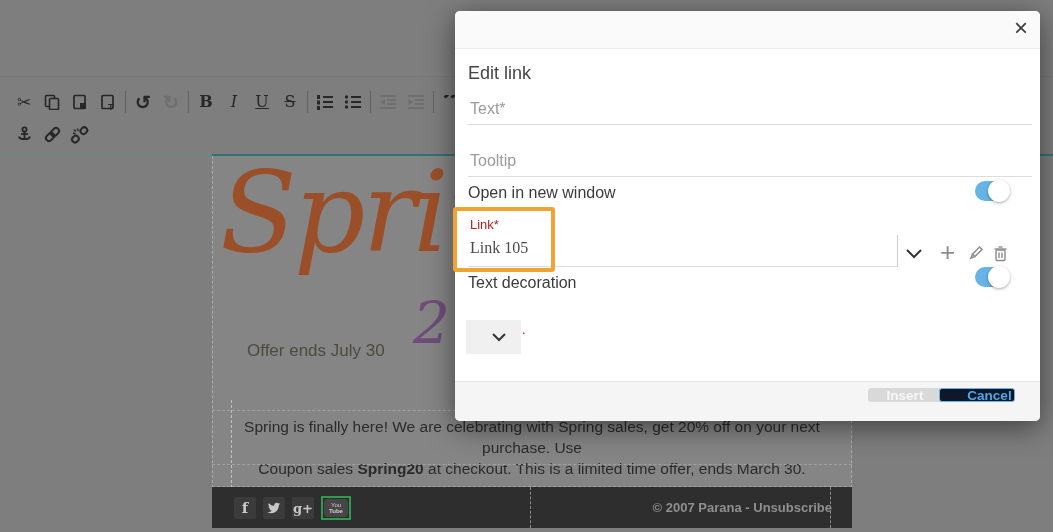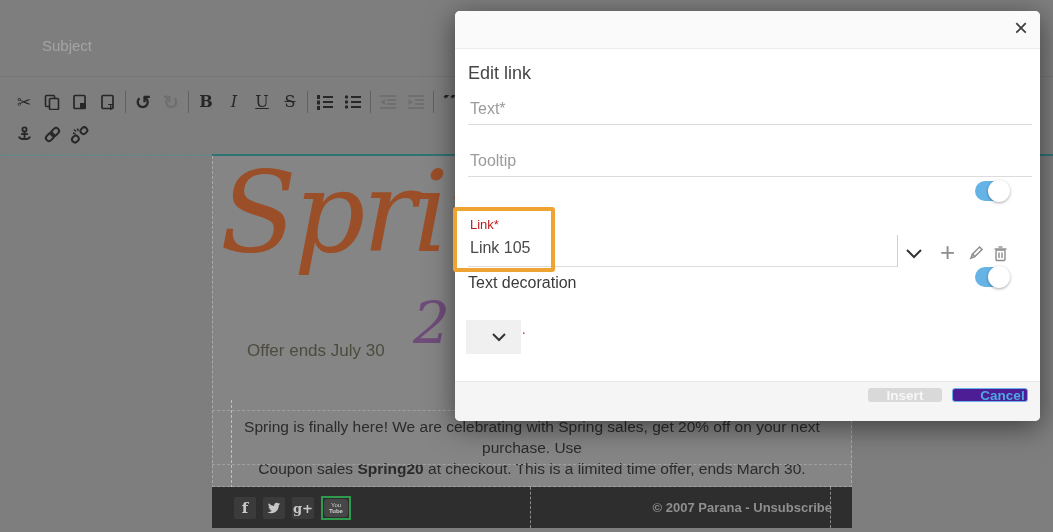--- a/index.html
+++ b/index.html
@@ -65,21 +65,21 @@
            font-size:16px;color:#4a4a4a;outline:none;background:transparent;font-family:"Liberation Sans",sans-serif;}
   .m-input::placeholder{color:#9b9b9b;opacity:1;}
   .in-text{top:82px;}
   .in-tooltip{top:134px;}
   .m-label{position:absolute;font-size:16px;color:#3b3b3b;}
   .lbl-open{left:13px;top:173px;}
   .lbl-dec{left:13px;top:263px;}
   .blue-lbl{position:absolute;font-size:13px;color:#b91c1c;}
   .lbl-link{left:15px;top:206px;}
   .lbl-color{left:15px;top:295px;margin-top:16px;}
-  .link-value{position:absolute;left:15px;top:228px;font-size:16px;color:#4a4a4a;}
+  .link-value{position:absolute;left:15px;top:228px;font-size:16px;color:#4a4a4a;font-family:Liberation Serif, serif;}
   .link-underline{position:absolute;left:13px;top:255px;width:429px;border-top:1px solid #dcdcdc;}
   .vsep{position:absolute;left:442px;top:224px;height:32px;border-left:1px solid #cfcfcf;}
   .chev{position:absolute;left:450px;top:235px;}
   .plus{position:absolute;left:485px;top:228px;font-size:26px;font-weight:300;color:#8c8c8c;line-height:26px;}
   .pencil{position:absolute;left:512px;top:234px;}
   .trash{position:absolute;left:538px;top:234px;}
   .toggle{position:absolute;width:33px;height:20px;border-radius:10px;background:#66b3e6;cursor:pointer;}
   .tg1{left:520px;top:170px;}
   .tg2{left:520px;top:256px;}
   .knob{position:absolute;right:-2px;top:-1px;width:22px;height:22px;border-radius:50%;background:#fff;
@@ -87,28 +87,27 @@
   .hl-box{position:absolute;left:-2px;top:196px;width:94px;height:57px;border:4px solid #efa332;
           border-radius:3px;pointer-events:none;}
   .ddbox{position:absolute;left:11px;top:309px;width:55px;height:34px;background:#f0f0f0;
          display:flex;align-items:center;justify-content:center;cursor:pointer;}
   .ddbox svg{margin-left:10px;}
   .m-footer{position:absolute;left:0;bottom:0;width:100%;height:39px;background:#f5f5f5;
             border-top:1px solid #e8e8e8;border-radius:0 0 5px 5px;}
   .btn{position:absolute;top:6px;height:14px;border-radius:3px;font-size:13.5px;font-weight:700;
        display:flex;align-items:center;justify-content:center;font-family:"Liberation Sans",sans-serif;}
   .btn-insert{right:98px;width:74px;background:#d9d9d9;color:#f7f7f7;border:0;}
-  .btn-cancel{right:12px;width:76px;background:#4c1d95;color:#51a7e2;border:1px solid #68b4e8;cursor:pointer;padding-left:31px;}
+  .btn-cancel{right:25px;width:76px;background:#0f172a;color:#51a7e2;border:1px solid #68b4e8;cursor:pointer;padding-left:31px;}
 </style>
 </head>
 <body>
 
 <div class="screen">
 
-  <input class="subject" placeholder="Subject" style="">
   <div class="subject-sep"></div>
 
   <div class="tbar row1">
     <div class="tbtn g-cut">✂</div>
     <div class="tbtn">
       <svg width="16" height="16">
           <rect x="1.5" y="1.5" width="9" height="11" rx="1" fill="none" stroke="#272727" stroke-width="1.6"></rect>
           <rect x="5.5" y="4.5" width="9" height="11" rx="1" fill="#7e7e7e" stroke="#272727" stroke-width="1.6"></rect>
         </svg>
     </div>
@@ -263,20 +262,21 @@
 
   <div class="modal">
     <div class="m-header">
       <div class="m-title">Edit link</div>
       <div class="m-close">×</div>
     </div>
 
     <input class="m-input in-tooltip" placeholder="Tooltip" style="">
     <input class="m-input in-text" placeholder="Text*" style="">
 
+    <div class="m-label lbl-open">Open in new window</div>
     <div class="toggle tg1">
       <span class="knob"></span>
     </div>
 
     <div class="blue-lbl lbl-link">Link*</div>
     <div class="link-value">Link 105</div>
     <div class="link-underline"></div>
     <div class="vsep"></div>
     <div class="chev">
       <svg width="18" height="12">

